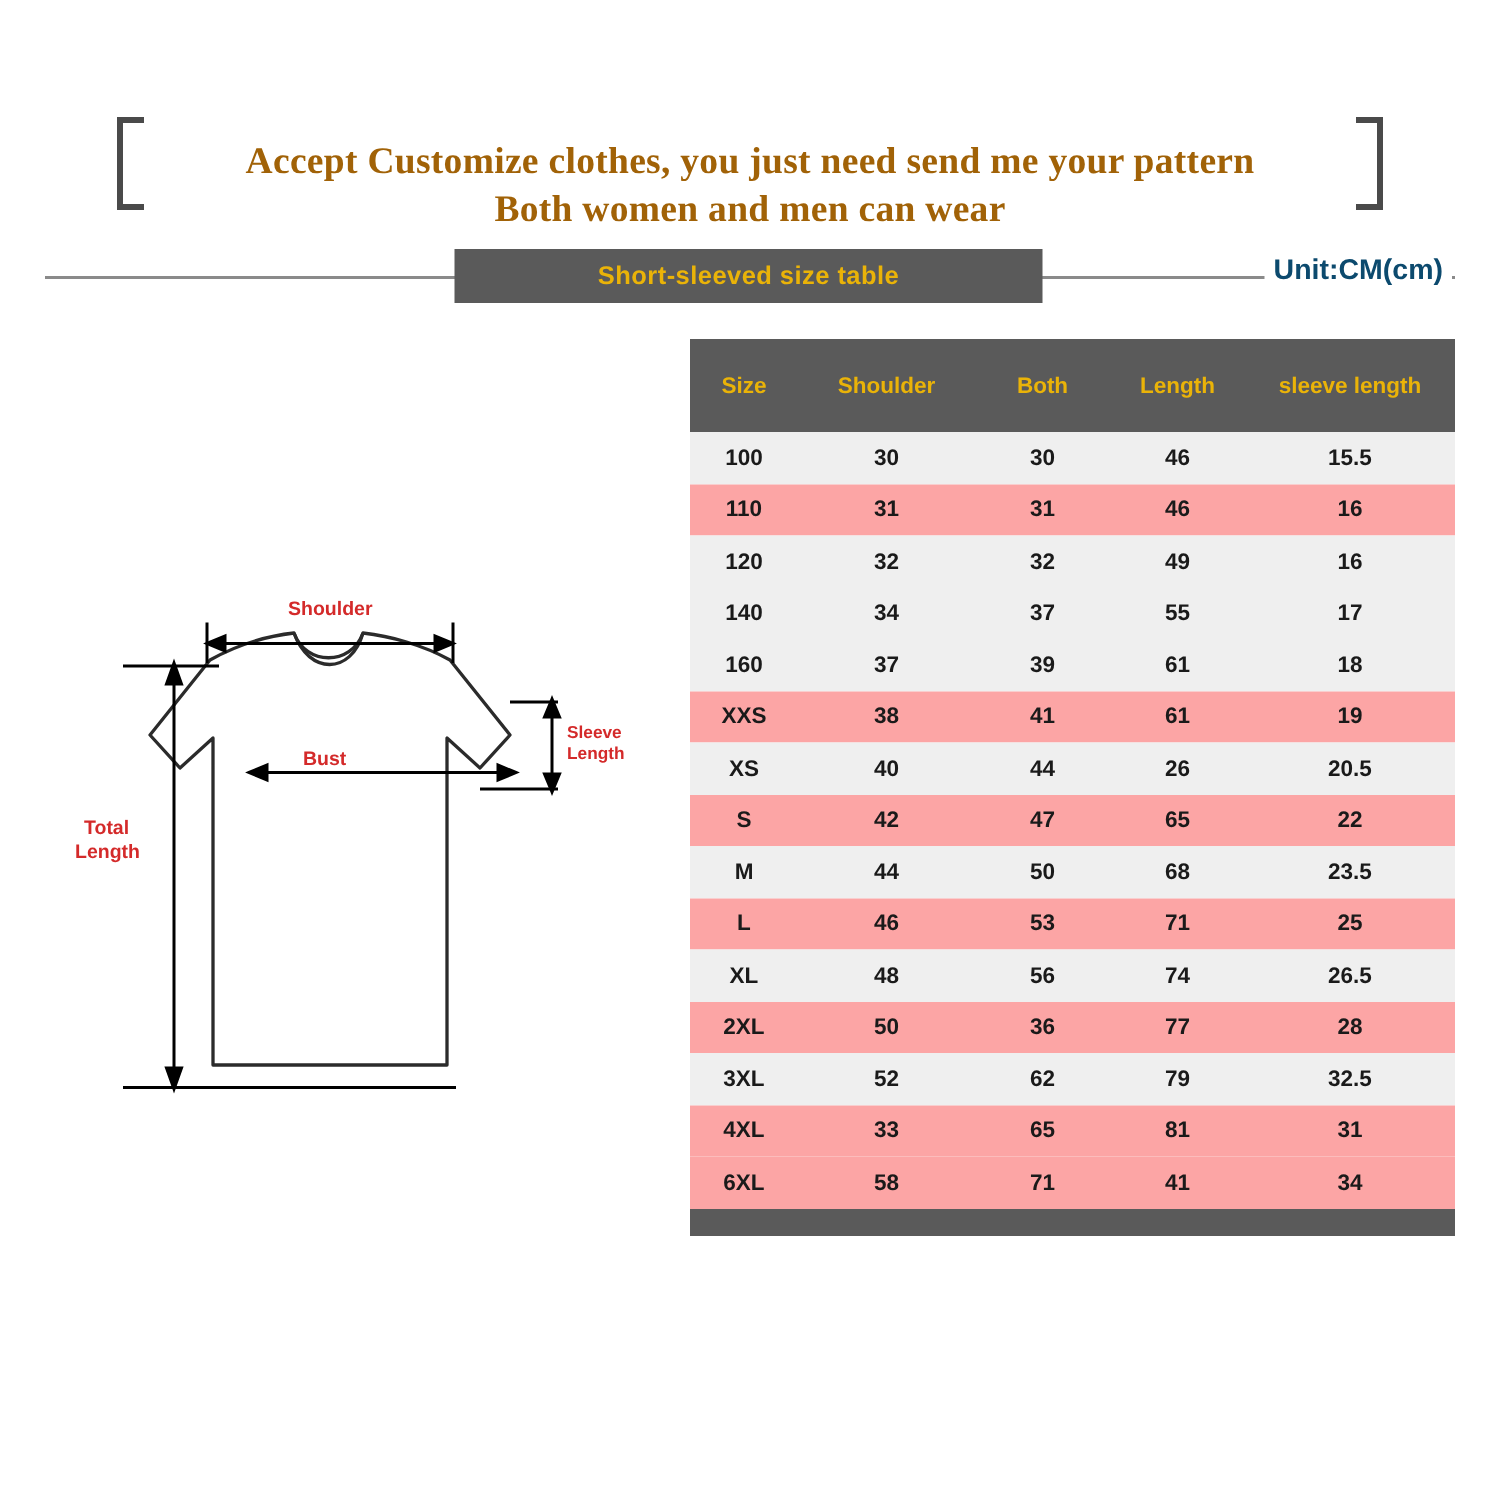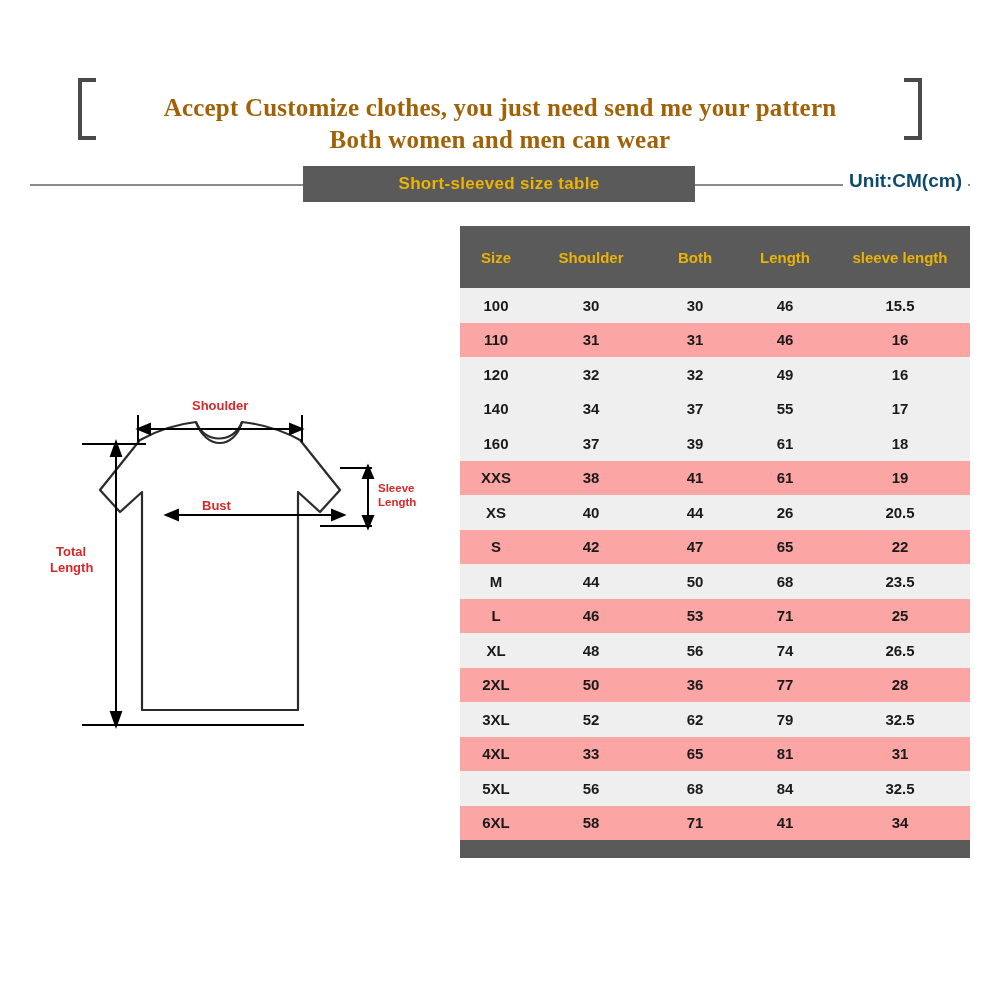--- a/index.html
+++ b/index.html
@@ -291,27 +291,20 @@
       <td>62</td>
       <td>79</td>
       <td>32.5</td>
     </tr>
     <tr class="alt">
       <td>4XL</td>
       <td>33</td>
       <td>65</td>
       <td>81</td>
       <td>31</td>
-    </tr>
-    <tr>
-      <td>5XL</td>
-      <td>56</td>
-      <td>68</td>
-      <td>84</td>
-      <td>32.5</td>
     </tr>
     <tr class="alt">
       <td>6XL</td>
       <td>58</td>
       <td>71</td>
       <td>41</td>
       <td>34</td>
     </tr>
   </tbody>
   <tfoot>

